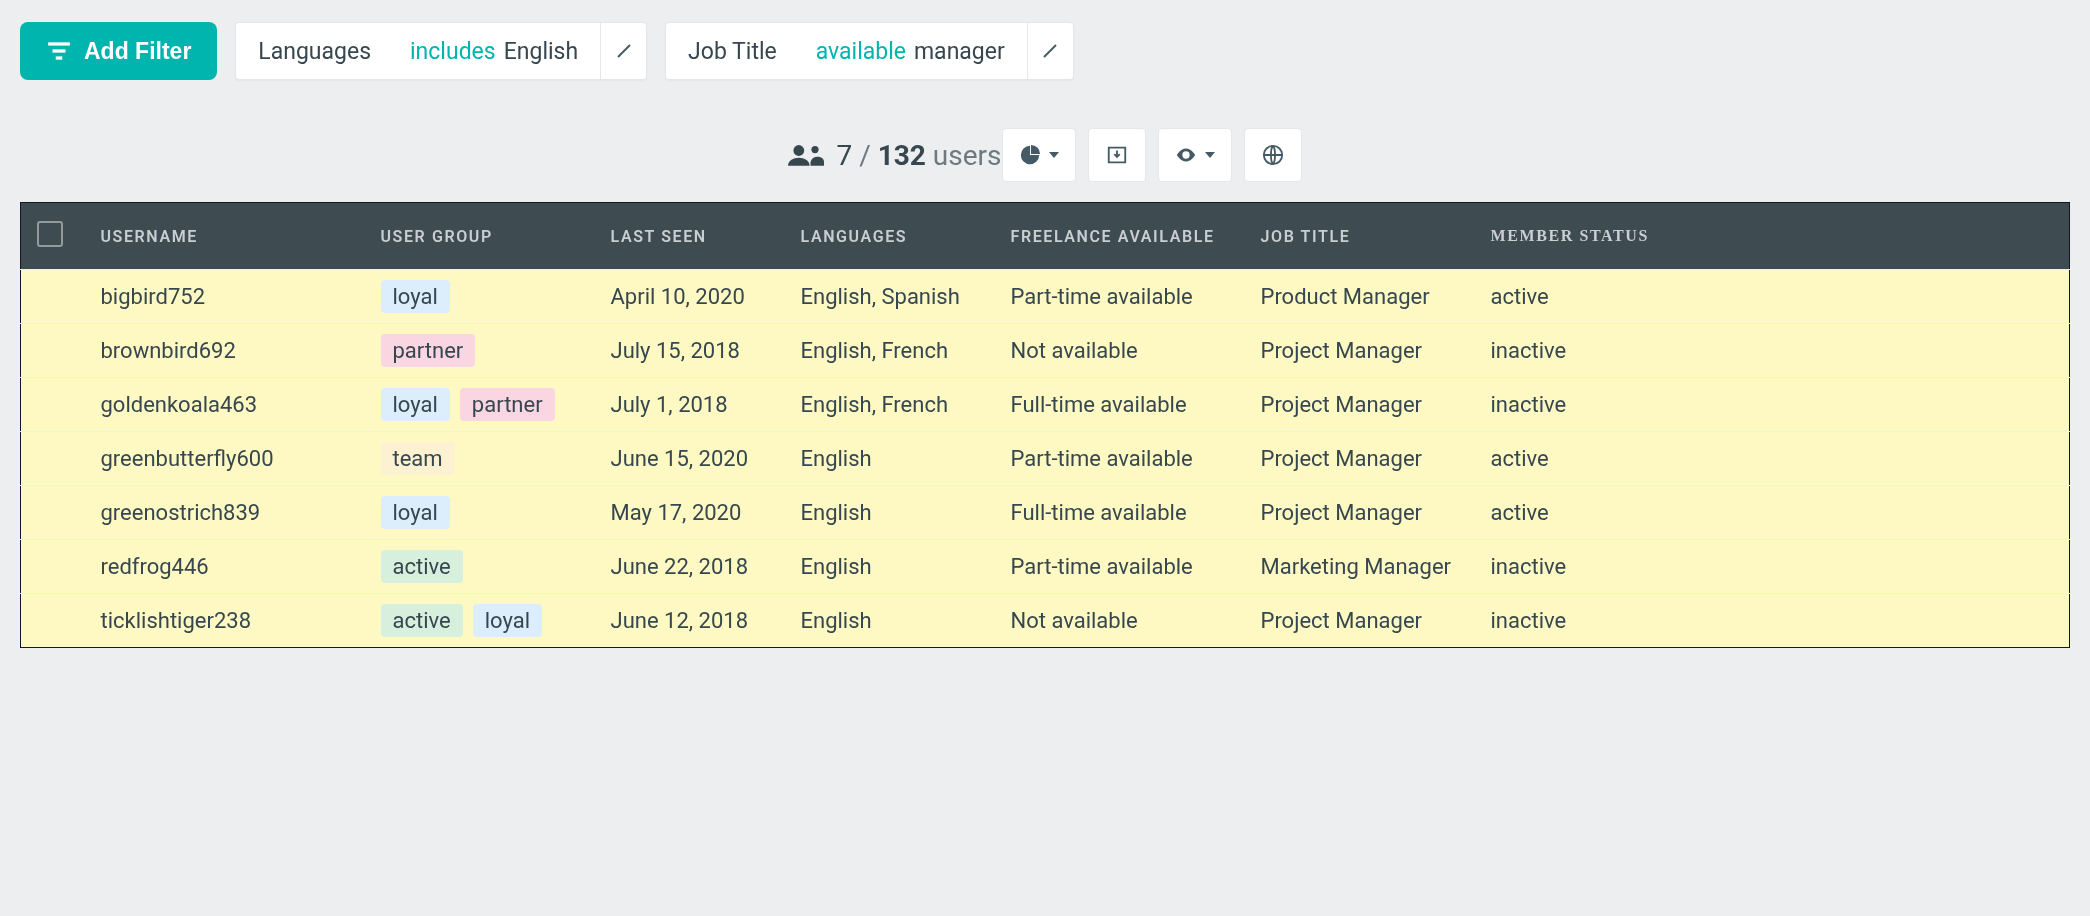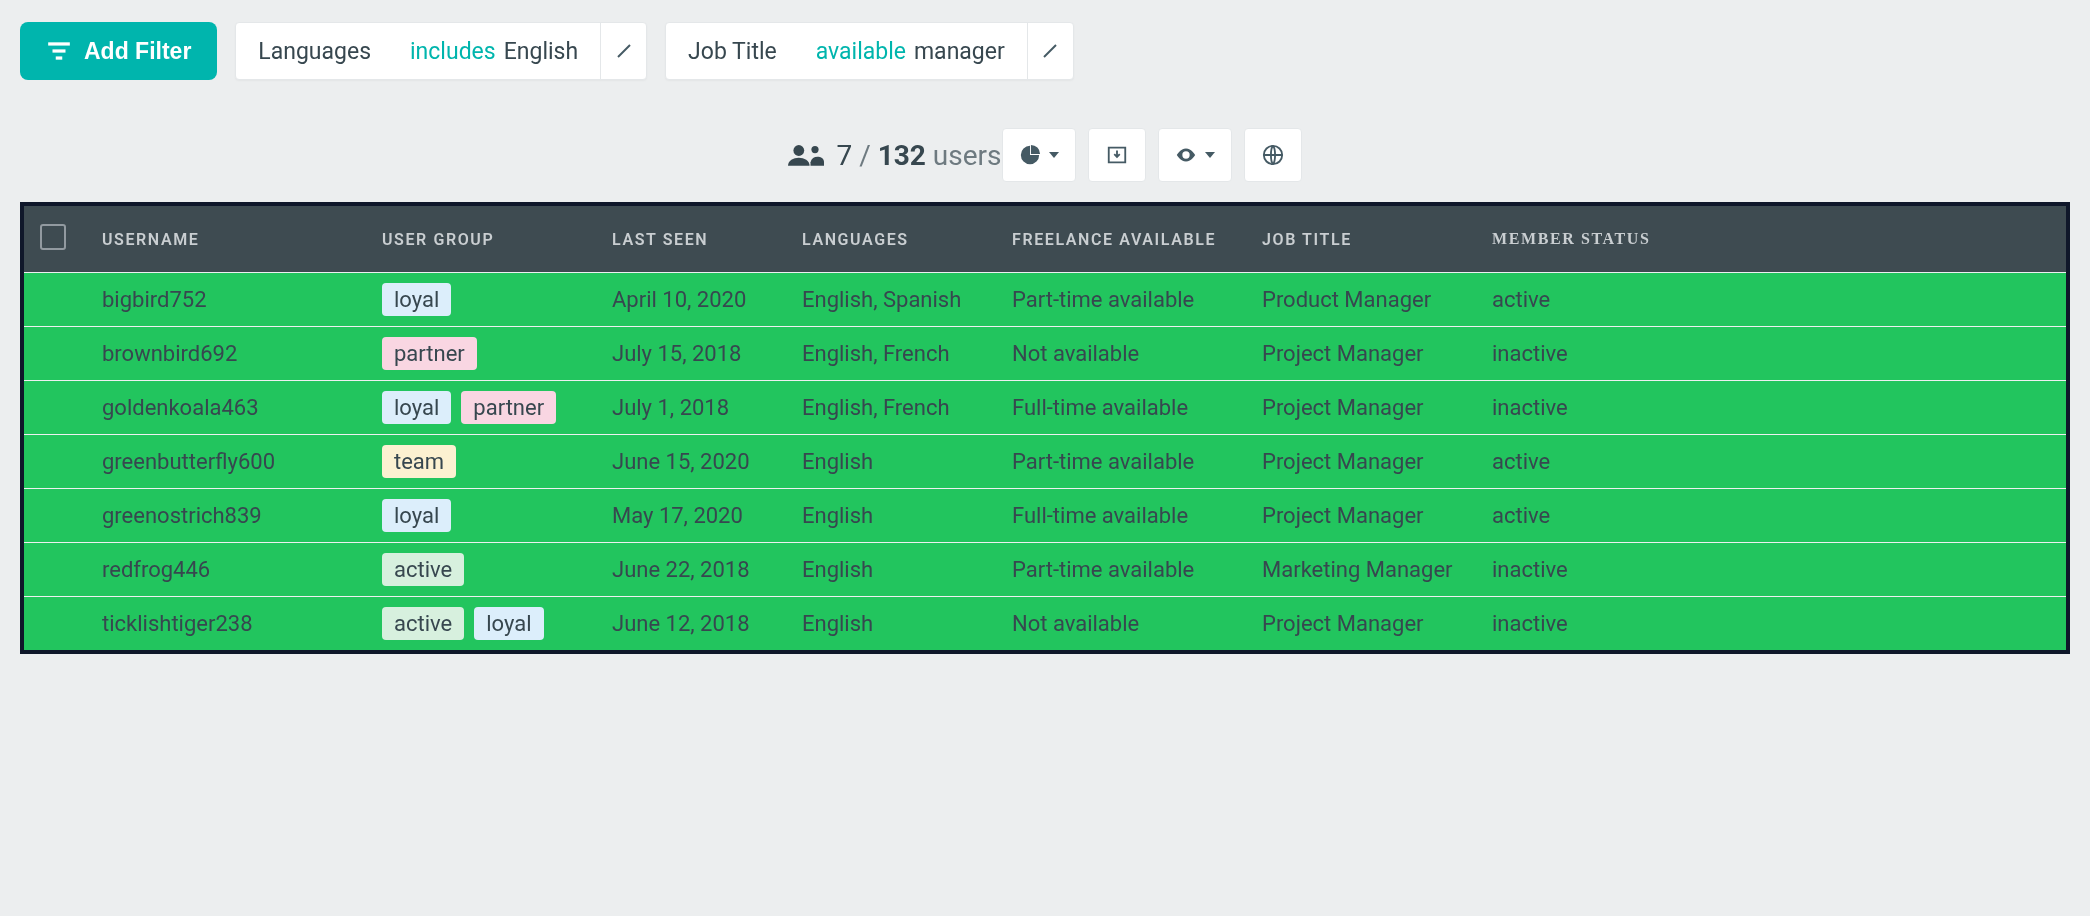--- a/index.html
+++ b/index.html
@@ -103,22 +103,22 @@
     cursor: pointer;
     color: #455a64;
   }
   .tool-btn svg { width: 22px; height: 22px; fill: #455a64; }
   .tool-btn .caret { width: 0; height: 0; border-left: 5px solid transparent; border-right: 5px solid transparent; border-top: 6px solid #455a64; }
 
   
   .table {
     width: 100%;
     border-collapse: collapse;
-    background: #22c55e;
-    border: 4px solid #0f172a;
+    background: #fef9c3;
+    border: 1px solid #0f172a;
   }
   .table thead th {
     background: #3e4b51;
     color: #c9ced1;
     font-size: 16px;
     letter-spacing: 1.6px;
     font-weight: 600;
     text-align: left;
     padding: 18px 16px;
     vertical-align: middle;

